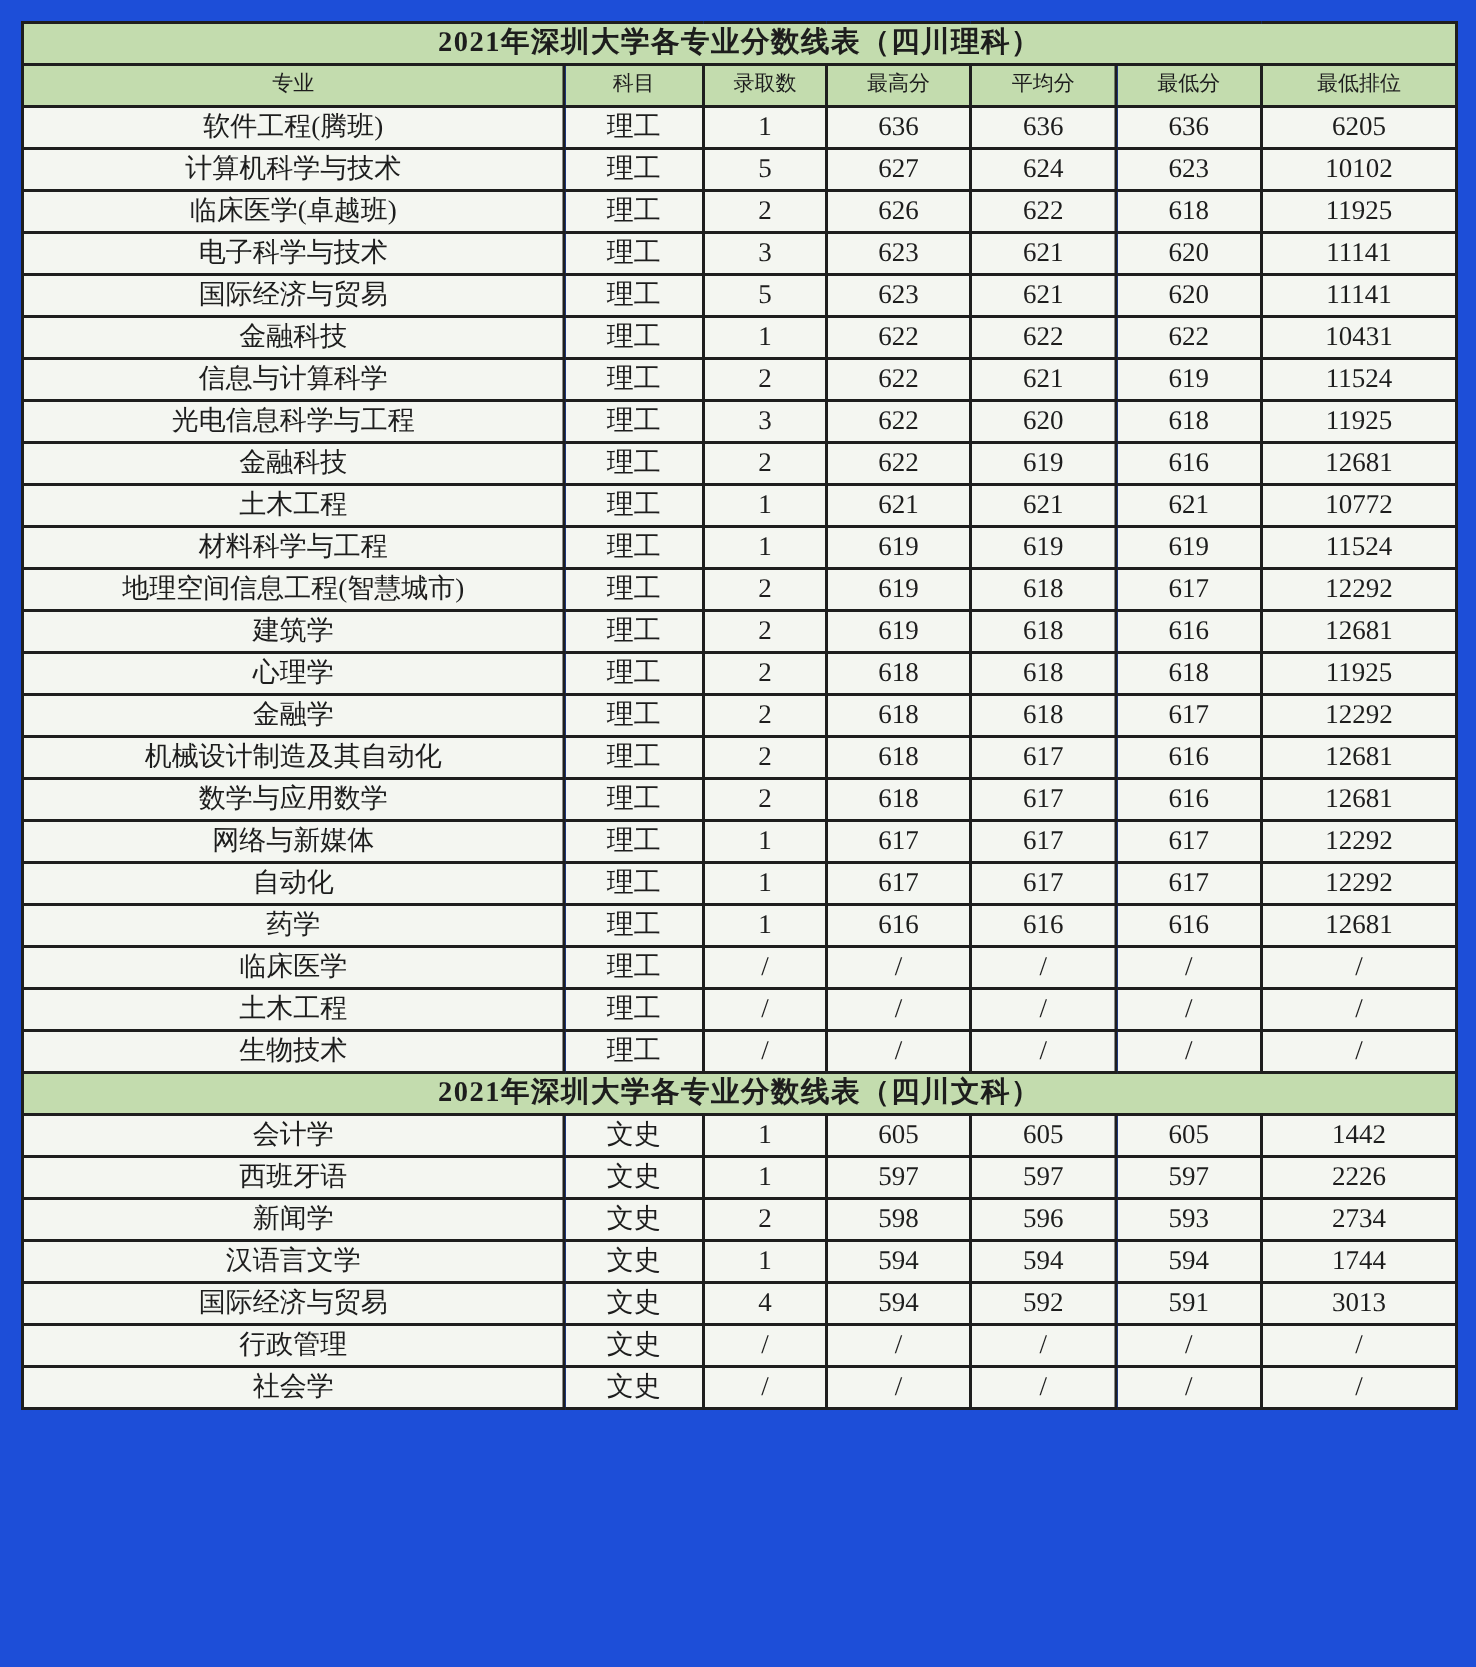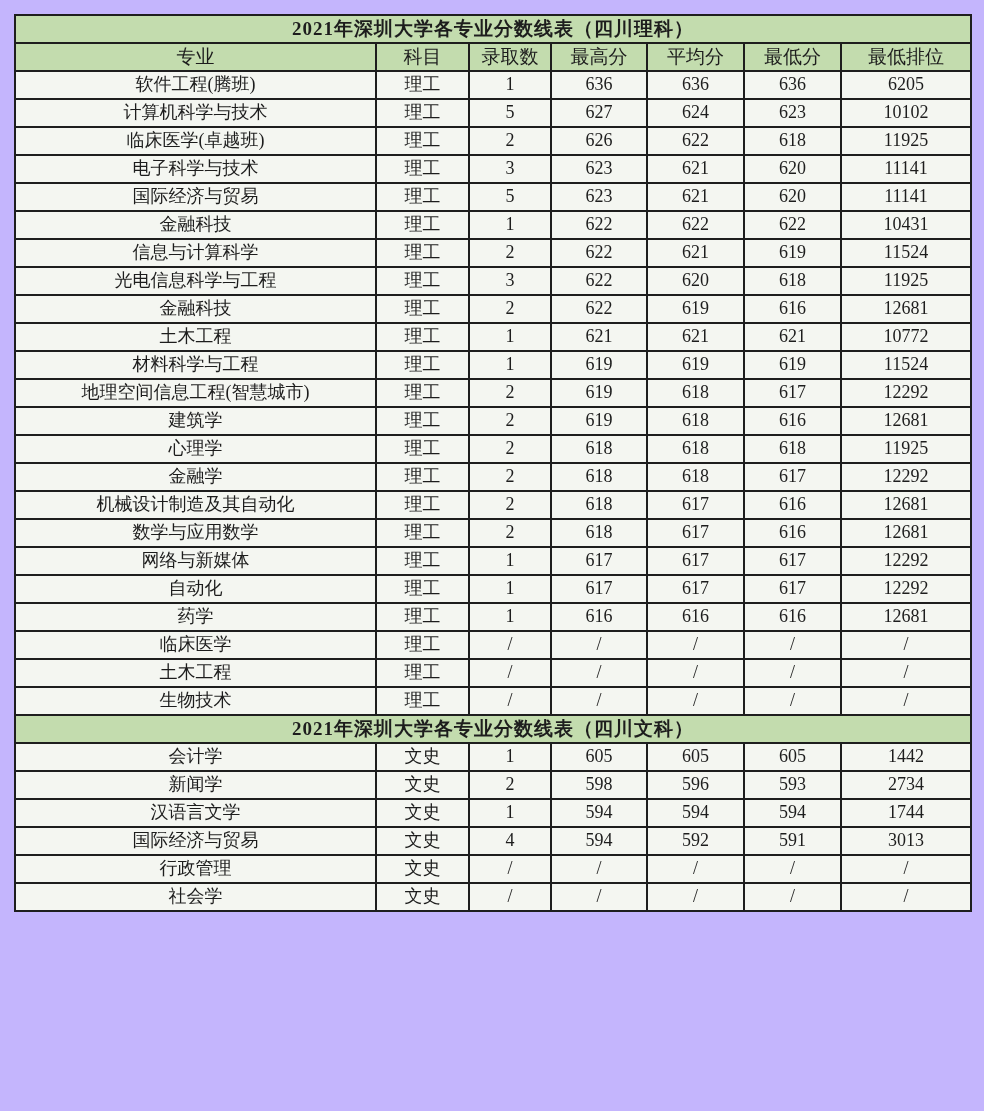--- a/index.html
+++ b/index.html
@@ -6,21 +6,21 @@
   html, body {
     margin: 0;
     padding: 0;
     background: #ffffff;
     font-family: "Liberation Serif", "DejaVu Serif", serif;
   }
   .page {
     width: 984px;
     height: 1111px;
     padding: 14px 14px 0 14px;
-    background: #c4b5fd;
+    background: #1d4ed8;
     overflow: hidden;
   }
   table.score-table {
     border-collapse: collapse;
     width: 956px;
     table-layout: fixed;
     color: #1d1d1d;
   }
   .score-table td, .score-table th {
     border: 2px solid #1e1e1e;
@@ -35,21 +35,21 @@
     overflow: hidden;
   }
   tr.title-row td {
     background: #c3dcae;
     font-size: 19px;
     font-weight: 600;
     letter-spacing: 1px;
   }
   tr.header-row th {
     background: #c3dcae;
-    font-size: 19px;
+    font-size: 14px;
     font-weight: normal;
   }
   tr.data-row td {
     background: #f4f6f1;
   }
   col.c-major   { width: 361px; }
   col.c-subject { width: 93px; }
   col.c-count   { width: 82px; }
   col.c-max     { width: 96px; }
   col.c-avg     { width: 97px; }
@@ -296,20 +296,29 @@
         <tr class="data-row">
           <td>会计学</td>
           <td>文史</td>
           <td>1</td>
           <td>605</td>
           <td>605</td>
           <td>605</td>
           <td>1442</td>
         </tr>
         <tr class="data-row">
+          <td>西班牙语</td>
+          <td>文史</td>
+          <td>1</td>
+          <td>597</td>
+          <td>597</td>
+          <td>597</td>
+          <td>2226</td>
+        </tr>
+        <tr class="data-row">
           <td>新闻学</td>
           <td>文史</td>
           <td>2</td>
           <td>598</td>
           <td>596</td>
           <td>593</td>
           <td>2734</td>
         </tr>
         <tr class="data-row">
           <td>汉语言文学</td>

